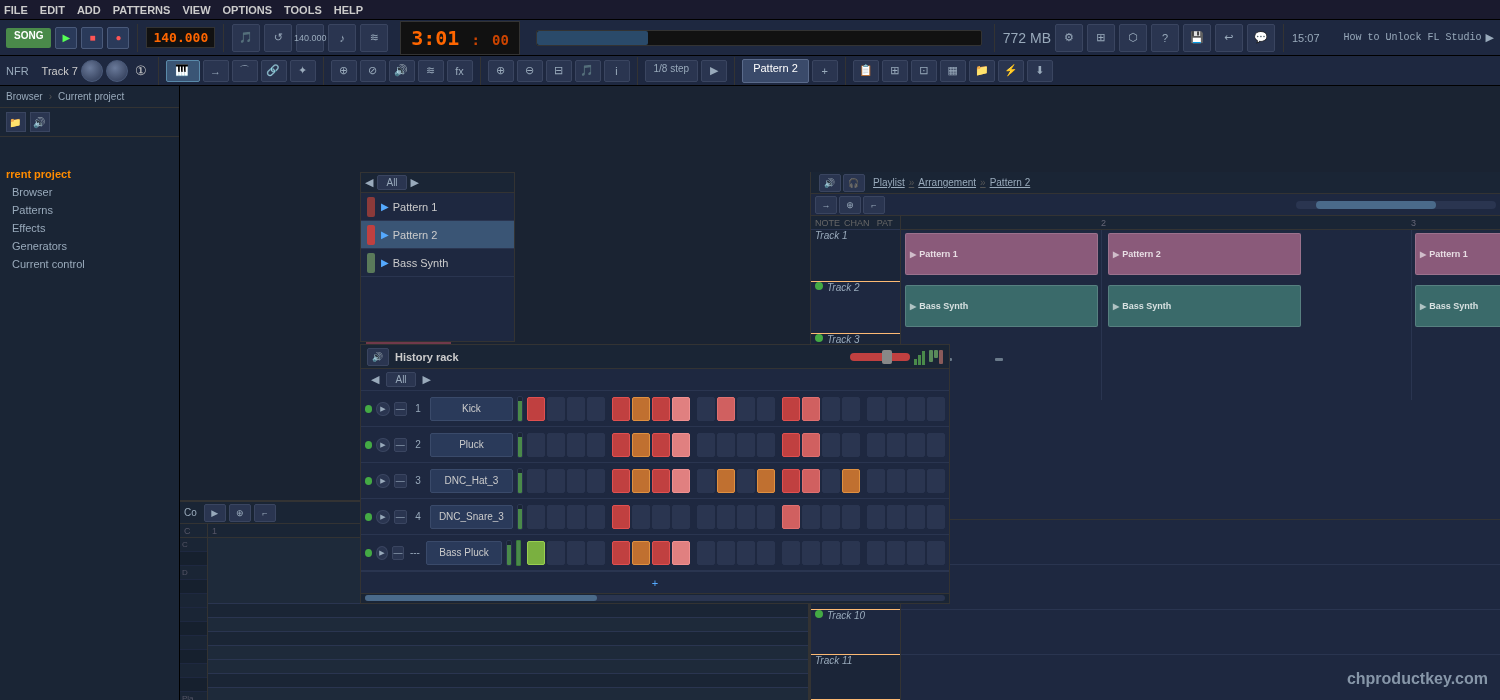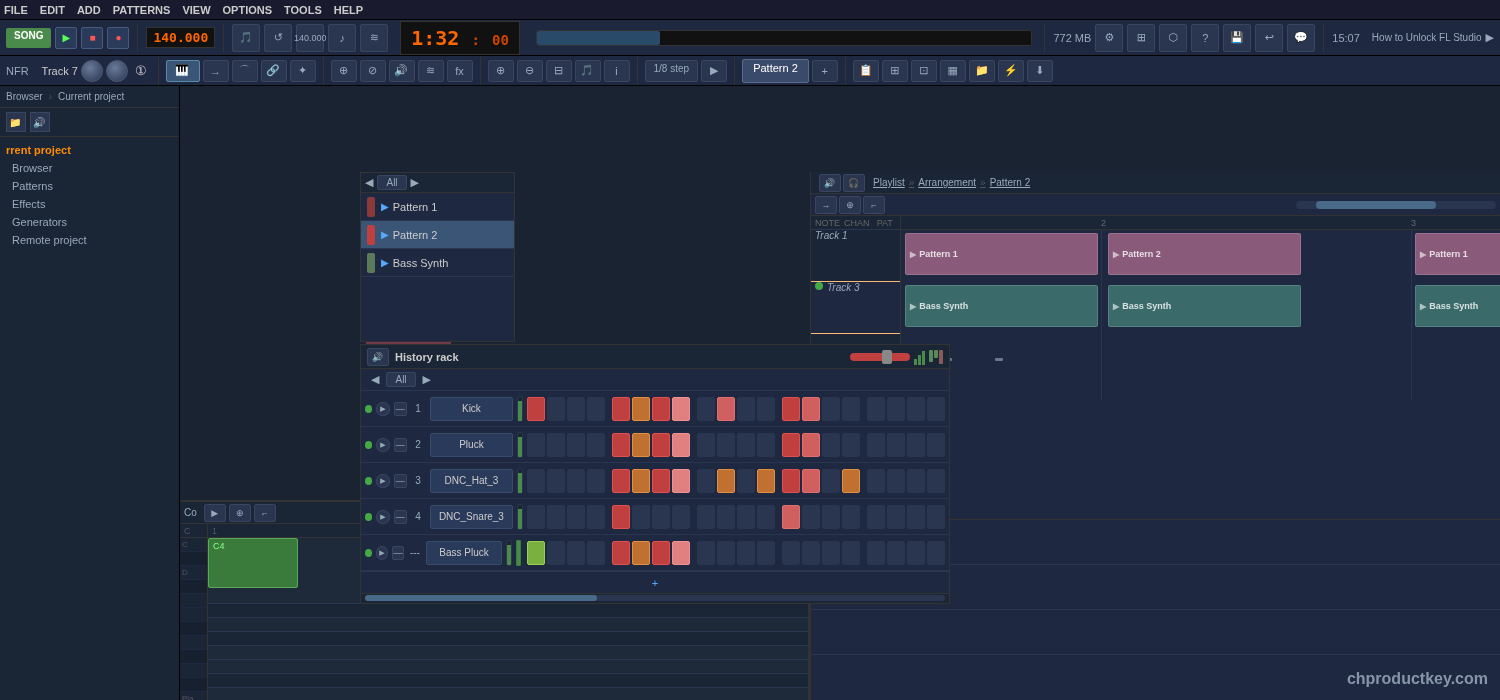--- a/index.html
+++ b/index.html
@@ -114,21 +114,22 @@
       display: flex;
       align-items: center;
       justify-content: center;
       cursor: pointer;
       color: #9ab;
       font-size: 11px;
     }
     .hint-text {
       color: #9ab;
       font-size: 10px;
-      margin-left: 8px;
+      margin-left: 20px;
+      font-family: Liberation Mono, monospace;
     }
 
     
     #toolbar2 {
       height: 30px;
       background: #1e2840;
       display: flex;
       align-items: center;
       padding: 0 6px;
       border-bottom: 1px solid #000;
@@ -212,20 +213,21 @@
       border: 1px solid #3a4560;
       display: flex;
       align-items: center;
       justify-content: center;
       cursor: pointer;
       color: #9ab;
       font-size: 10px;
     }
     #project-panel {
       padding: 4px 6px;
+      margin-top: 24px;
     }
     .project-title {
       color: #ff8c00;
       font-size: 11px;
       font-weight: bold;
       padding: 3px 0;
       cursor: pointer;
     }
     .sidebar-item {
       color: #9ab;
@@ -711,31 +713,31 @@
   <div class="bpm-display">140.000</div>
   <div class="transport-separator"></div>
 
   <div class="icon-btn">🎵</div>
   <div class="icon-btn">↺</div>
   <div class="icon-btn" style="font-size:9px;min-width:28px;padding:0 2px;">140.000</div>
   <div class="icon-btn">♪</div>
   <div class="icon-btn">≋</div>
 
   <div class="time-display">
-    <span class="time-code-segment">1:32</span>
+    <span class="time-code-segment">3:01</span>
     <span class="time-code-small"> :</span>
     <span class="time-code-small">00</span>
   </div>
 
   <div style="flex:1;height:16px;background:#111;border:1px solid #333;border-radius:2px;margin:0 4px;position:relative;">
     <div style="position:absolute;left:0;top:0;width:25%;height:100%;background:#2a4a6a;border-radius:2px;"></div>
   </div>
 
   <div class="transport-separator"></div>
-  <div style="font-size:11px;color:#9ab;">772 MB</div>
+  <div style="font-size:14px;color:#9ab;">772 MB</div>
 
   <div class="icon-btn">⚙</div>
   <div class="icon-btn">⊞</div>
   <div class="icon-btn">⬡</div>
   <div class="icon-btn">?</div>
   <div class="icon-btn">💾</div>
   <div class="icon-btn">↩</div>
   <div class="icon-btn">💬</div>
   <div class="transport-separator"></div>
   <div style="font-size:11px;color:#9ab;">15:07</div>
@@ -796,21 +798,21 @@
     <div class="sidebar-icons">
       <div class="sidebar-icon-btn">📁</div>
       <div class="sidebar-icon-btn">🔊</div>
     </div>
     <div id="project-panel">
       <div class="project-title">rrent project</div>
       <div class="sidebar-item">Browser</div>
       <div class="sidebar-item">Patterns</div>
       <div class="sidebar-item">Effects</div>
       <div class="sidebar-item">Generators</div>
-      <div class="sidebar-item">Remote project</div>
+      <div class="sidebar-item">Current control</div>
     </div>
   </div>
 
   <div style="flex:1;position:relative;overflow:hidden;">
 
     <div id="waveform-area" style="background:#c05060;">
       <div style="position:absolute;bottom:0;left:0;right:0;height:30px;background:rgba(0,0,0,0.3);display:flex;align-items:center;padding:0 6px;">
         <div style="width:60%;height:40px;background:rgba(200,80,100,0.5);border-radius:2px;display:flex;align-items:center;justify-content:center;">
           <div style="width:80%;height:3px;background:rgba(255,255,255,0.4);border-radius:2px;"></div>
         </div>
@@ -873,20 +875,24 @@
         <div id="track-labels">
 
           <div class="track-header-row">
             <span class="track-col-label">NOTE</span>
             <span class="track-col-label">CHAN</span>
             <span class="track-col-label">PAT</span>
           </div>
 
           <div class="track-row" style="height:52px;">
             <span class="track-label-text">Track 1</span>
+          </div>
+          <div class="track-row" style="height:52px;">
+            <div class="track-green-dot"></div>
+            <span class="track-label-text">Track 2</span>
           </div>
           <div class="track-row" style="height:52px;">
             <div class="track-green-dot"></div>
             <span class="track-label-text">Track 3</span>
           </div>
         </div>
         <div id="playlist-grid">
 
           <div class="grid-ruler">
             <span class="ruler-mark" style="left:200px;">2</span>
@@ -931,20 +937,36 @@
               <div style="width:8px;height:3px;background:#6a7a8a;border-radius:1px;margin:0 20px;"></div>
             </div>
           </div>
 
           <div style="position:absolute;top:175px;left:0;right:0;">
           </div>
         </div>
       </div>
 
       <div style="flex:0 0 auto;background:#1e2840;border-top:1px solid #333;display:flex;">
+        <div style="width:90px;background:#1a2535;border-right:1px solid #333;">
+          <div class="track-row" style="height:45px;">
+            <span class="track-label-text">Track 8</span>
+          </div>
+          <div class="track-row" style="height:45px;">
+            <div class="track-green-dot"></div>
+            <span class="track-label-text">Track 9</span>
+          </div>
+          <div class="track-row" style="height:45px;">
+            <div class="track-green-dot"></div>
+            <span class="track-label-text">Track 10</span>
+          </div>
+          <div class="track-row" style="height:45px;">
+            <span class="track-label-text">Track 11</span>
+          </div>
+        </div>
         <div style="flex:1;background:#1e2840;">
           <div style="height:45px;border-bottom:1px solid #2a3550;"></div>
           <div style="height:45px;border-bottom:1px solid #2a3550;"></div>
           <div style="height:45px;border-bottom:1px solid #2a3550;"></div>
           <div style="height:45px;"></div>
         </div>
       </div>
     </div>
 
     <div id="channel-rack">
@@ -1197,23 +1219,20 @@
           <div class="piano-key-label black-key"></div>
           <div class="piano-key-label"></div>
           <div class="piano-key-label black-key"></div>
           <div class="piano-key-label">Pla</div>
         </div>
 
         <div id="piano-note-grid">
 
           <div class="piano-col-header">1</div>
 
-          <div style="position:absolute;top:14px;left:0;width:90px;height:50px;background:#3a7a3a;border-radius:2px;border:1px solid #5aaa5a;">
-            <div style="position:absolute;top:2px;left:4px;color:#8aff8a;font-size:9px;">C4</div>
-          </div>
 
           <div style="position:absolute;top:66px;left:0;right:0;bottom:0;">
             <div class="pn-row"></div>
             <div class="pn-row black-row"></div>
             <div class="pn-row"></div>
             <div class="pn-row black-row"></div>
             <div class="pn-row"></div>
             <div class="pn-row"></div>
             <div class="pn-row black-row"></div>
             <div class="pn-row"></div>

